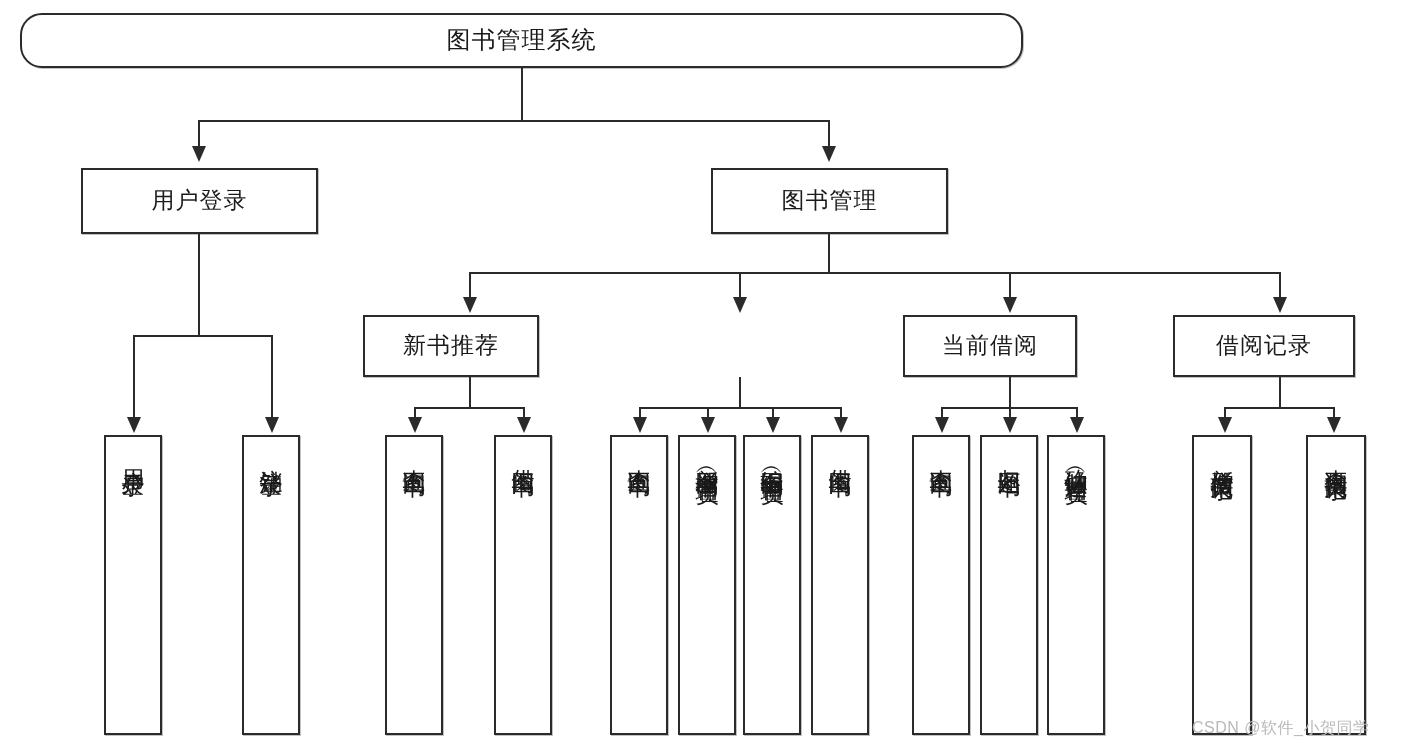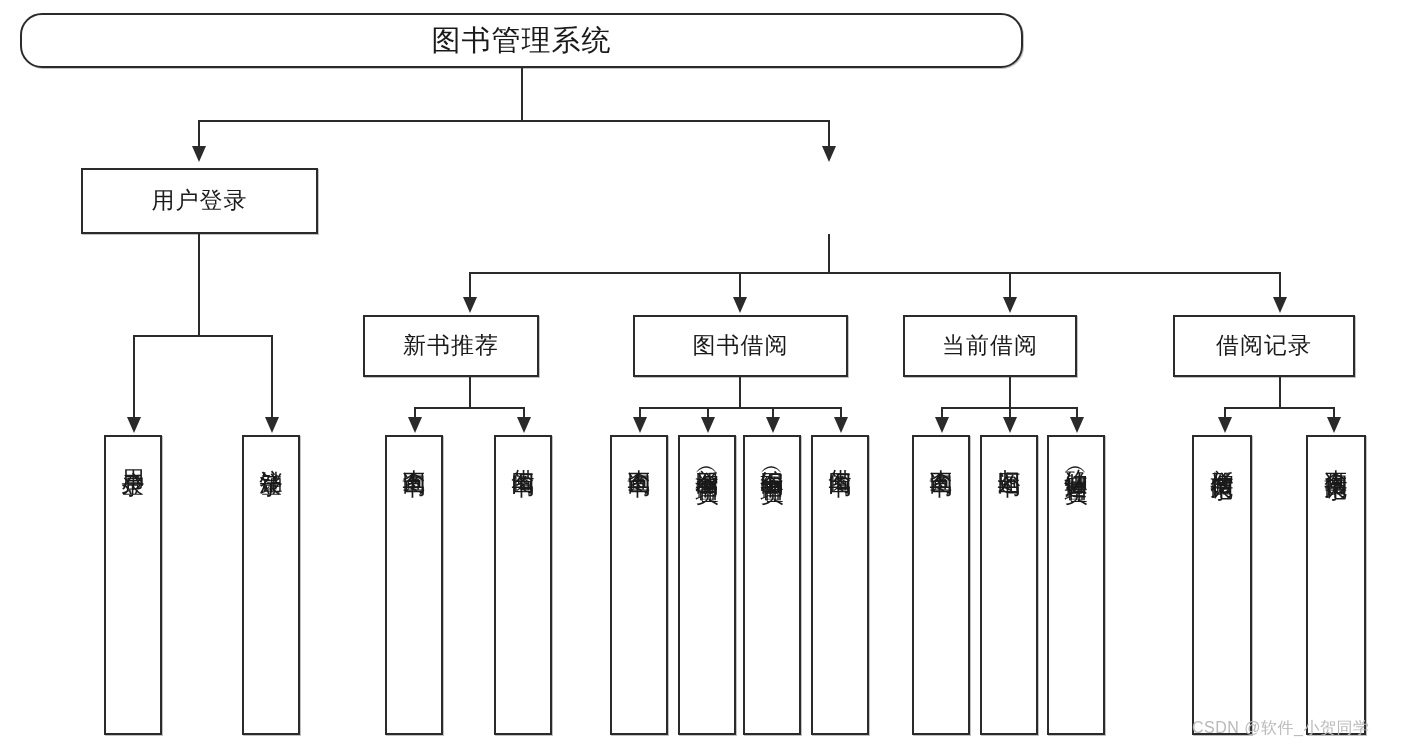--- a/index.html
+++ b/index.html
@@ -27,21 +27,21 @@
     justify-content: center;
     color: #1a1a1a;
     box-shadow: 1px 1px 0 rgba(120,120,120,0.45);
   }
   .node.h {
     font-size: 23px;
     letter-spacing: 1px;
     line-height: 1.1;
   }
   .node.root {
-    font-size: 29px;
+    font-size: 24px;
     border-radius: 22px;
   }
   .node.leaf {
     align-items: flex-start;
     justify-content: center;
     padding-top: 14px;
   }
   .vlabel {
     writing-mode: vertical-rl;
     text-orientation: upright;
@@ -87,20 +87,23 @@
 
   <div class="seg h" style="left:198px; top:120px; width:632px;"></div>
 
   <div class="seg v" style="left:198px; top:120px; height:28px;"></div>
   <div class="arrow" style="left:192px; top:146px;"></div>
   <div class="seg v" style="left:828px; top:120px; height:28px;"></div>
   <div class="arrow" style="left:822px; top:146px;"></div>
 
   <div class="node h" style="left:81px; top:168px; width:237px; height:66px;">
     <span>用户登录</span>
+  </div>
+  <div class="node h" style="left:711px; top:168px; width:237px; height:66px;">
+    <span>图书管理</span>
   </div>
 
   <div class="seg v" style="left:198px; top:234px; height:101px;"></div>
   <div class="seg h" style="left:133px; top:335px; width:139px;"></div>
   <div class="seg v" style="left:133px; top:335px; height:84px;"></div>
   <div class="arrow" style="left:127px; top:417px;"></div>
   <div class="seg v" style="left:271px; top:335px; height:84px;"></div>
   <div class="arrow" style="left:265px; top:417px;"></div>
 
   <div class="seg v" style="left:828px; top:234px; height:38px;"></div>
@@ -110,23 +113,20 @@
   <div class="seg v" style="left:739px; top:272px; height:27px;"></div>
   <div class="arrow" style="left:733px; top:297px;"></div>
   <div class="seg v" style="left:1009px; top:272px; height:27px;"></div>
   <div class="arrow" style="left:1003px; top:297px;"></div>
   <div class="seg v" style="left:1279px; top:272px; height:27px;"></div>
   <div class="arrow" style="left:1273px; top:297px;"></div>
 
   <div class="node h" style="left:363px; top:315px; width:176px; height:62px;">
     <span>新书推荐</span>
   </div>
-  <div class="node h" style="left:633px; top:315px; width:215px; height:62px;">
-    <span>图书借阅</span>
-  </div>
   <div class="node h" style="left:903px; top:315px; width:174px; height:62px;">
     <span>当前借阅</span>
   </div>
   <div class="node h" style="left:1173px; top:315px; width:182px; height:62px;">
     <span>借阅记录</span>
   </div>
 
   <div class="seg v" style="left:469px; top:377px; height:30px;"></div>
   <div class="seg h" style="left:414px; top:407px; width:111px;"></div>
   <div class="seg v" style="left:414px; top:407px; height:12px;"></div>

